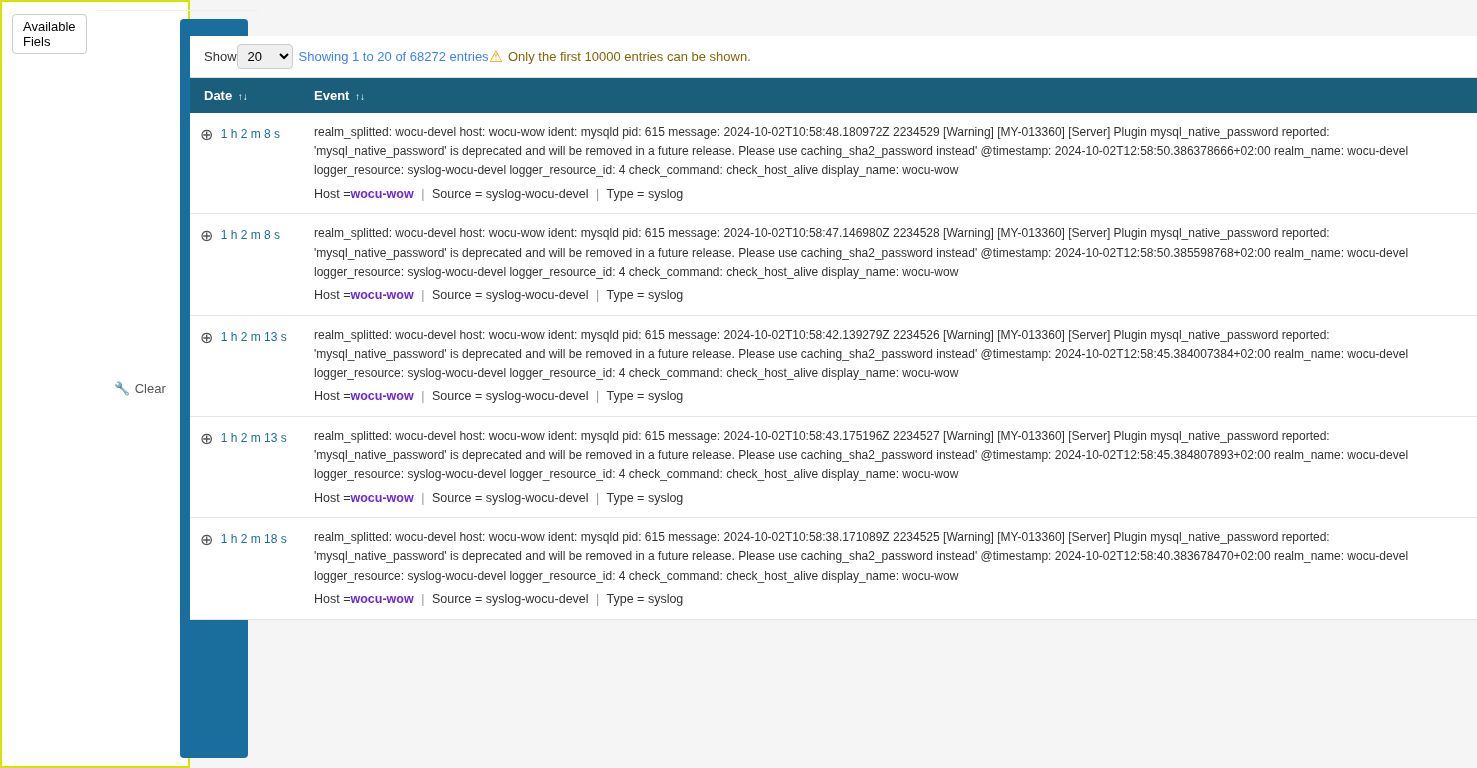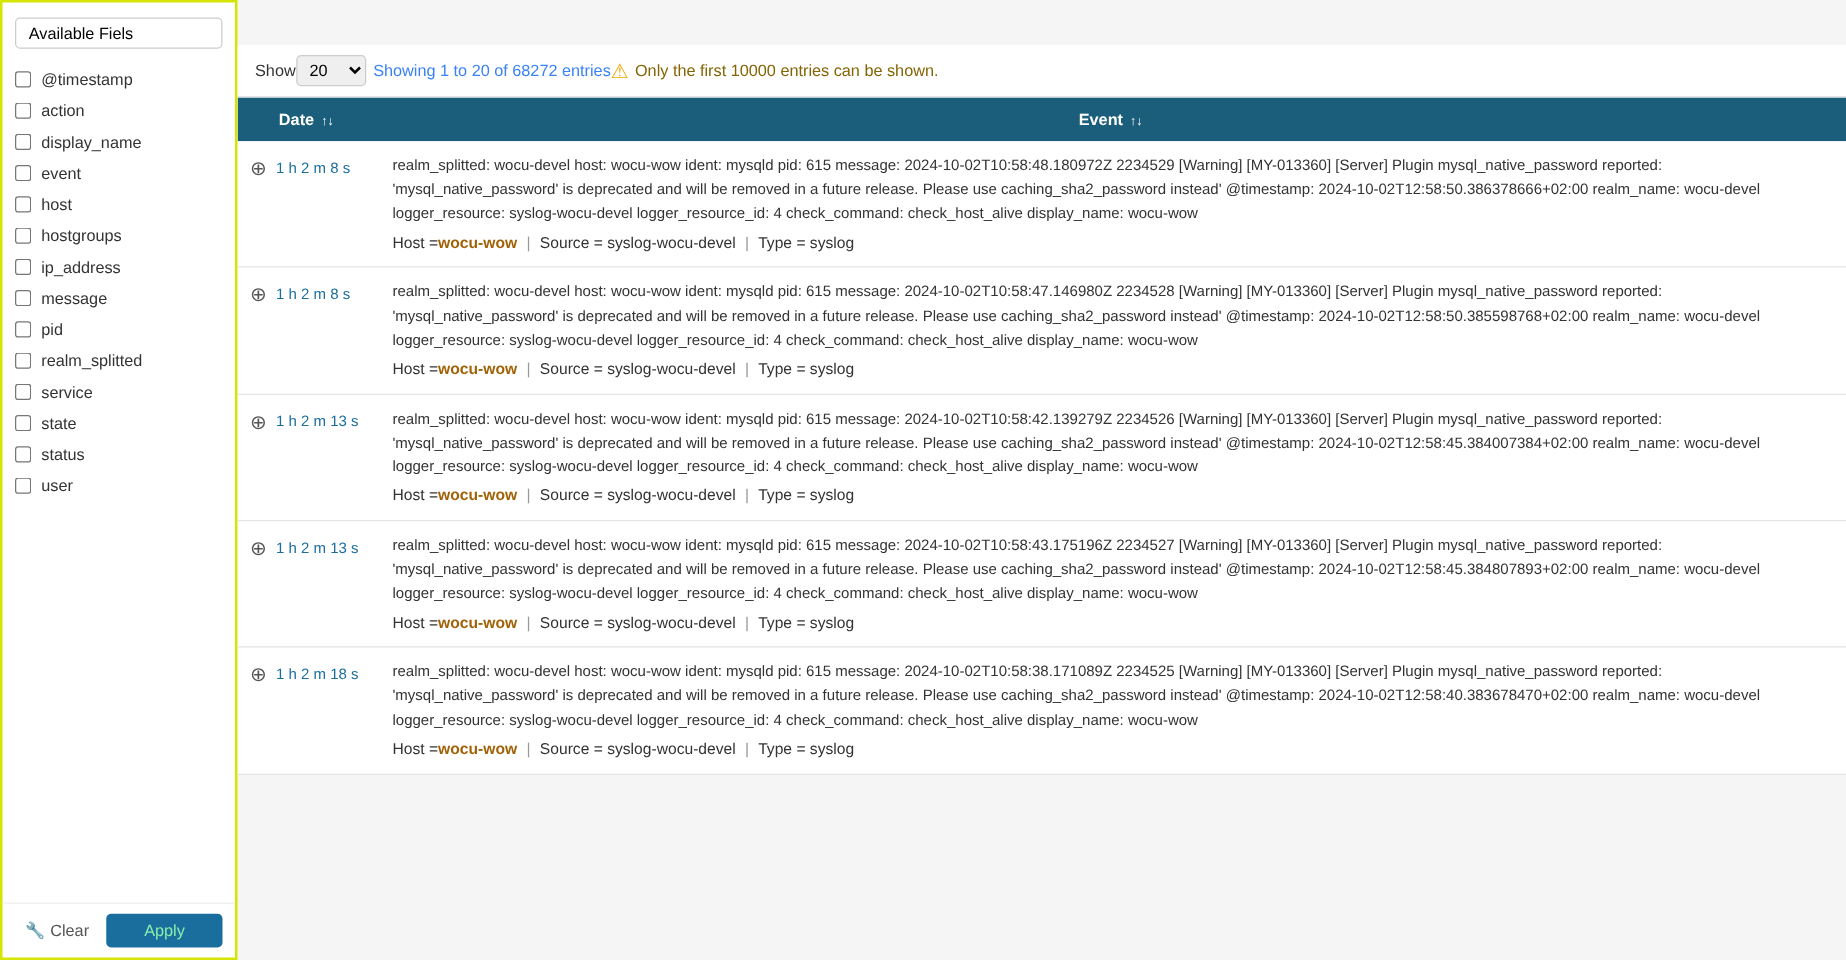--- a/index.html
+++ b/index.html
@@ -7,21 +7,21 @@
 
     .container { display: flex; height: 768px; overflow: hidden; }
 
     
     .sidebar {
       width: 190px;
       min-width: 190px;
       border: 2.5px solid #d4e600;
       background: #fff;
       display: flex;
-      flex-direction: column;
+      flex-direction: row;
       padding: 8px 0 0 0;
     }
     .sidebar-header {
       padding: 4px 10px 8px 10px;
     }
     .available-fields-btn {
       background: #fff;
       border: 1px solid #ccc;
       border-radius: 4px;
       padding: 4px 10px;
@@ -117,21 +117,21 @@
 
     
     .table-wrapper { flex: 1; overflow-y: auto; }
     table { width: 100%; border-collapse: collapse; }
     thead tr {
       background: #1b5e7b;
       color: #fff;
     }
     thead th {
       padding: 10px 14px;
-      text-align: center;
+      text-align: left;
       font-size: 13px;
       font-weight: 600;
       white-space: nowrap;
     }
     thead th .sort-icon { font-size: 10px; margin-left: 2px; }
 
     tbody tr { border-bottom: 1px solid #e5e5e5; background: #fff; }
 
     .time-cell {
       padding: 12px 10px;
@@ -159,21 +159,21 @@
       font-size: 12px;
       color: #333;
       line-height: 1.6;
       margin-bottom: 4px;
     }
     .event-summary {
       font-size: 12.5px;
       color: #333;
       margin-top: 4px;
     }
-    .event-summary .bold { font-weight: bold; color: #a16207; }
+    .event-summary .bold { font-weight: bold; color: #6d28d9; }
     .event-summary .pipe { color: #999; margin: 0 4px; }
 
     
     ::-webkit-scrollbar { width: 6px; height: 6px; }
     ::-webkit-scrollbar-thumb { background: #ccc; border-radius: 3px; }
   </style>
 </head>
 <body>
 
 <div class="container">

